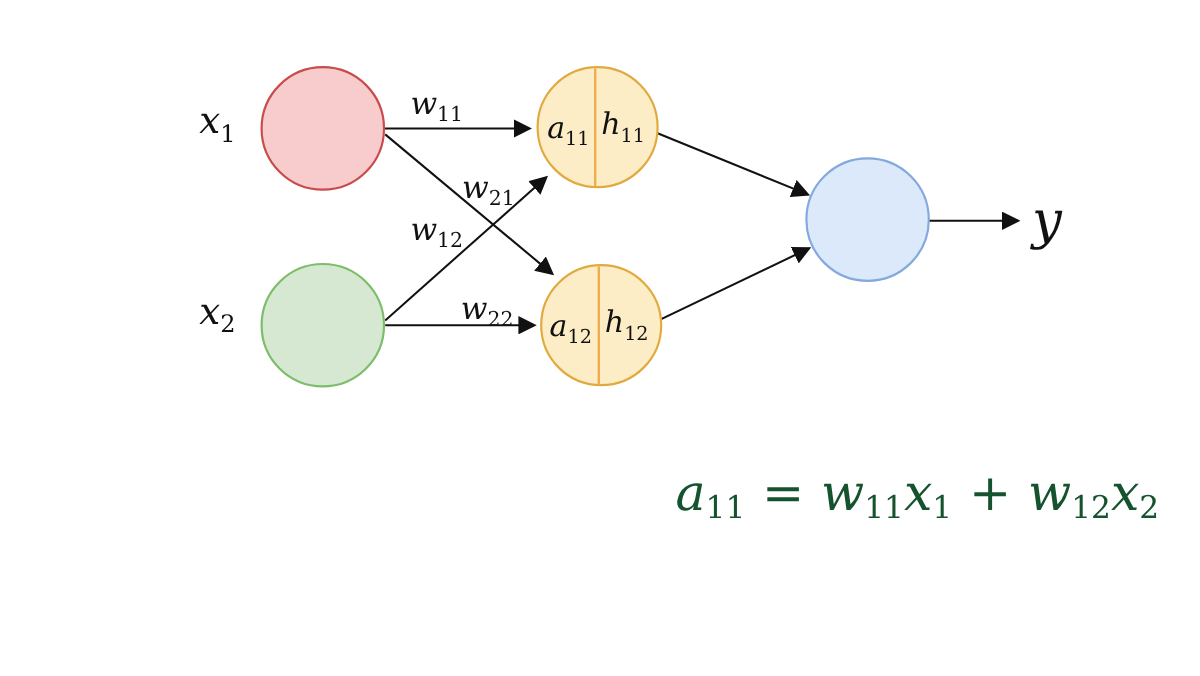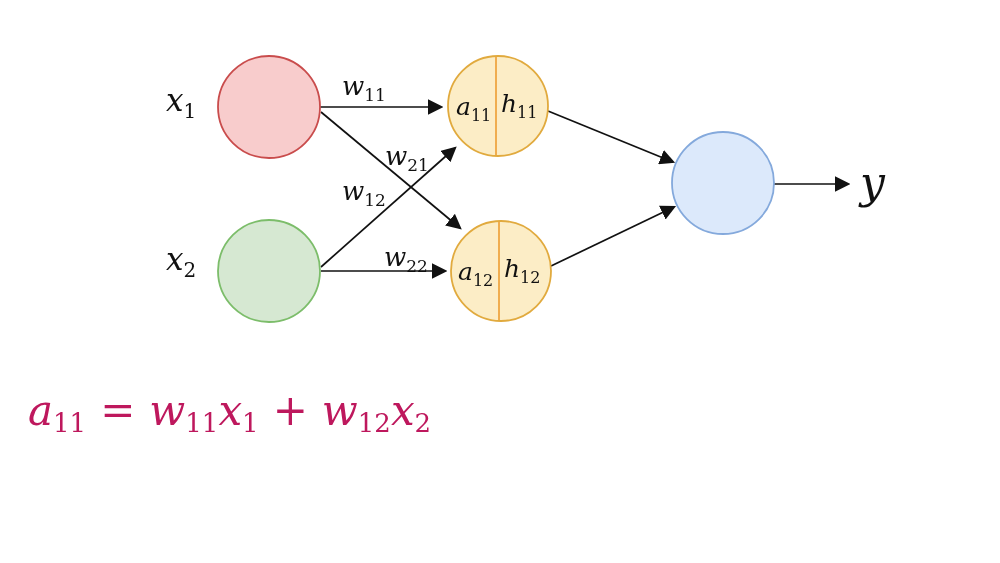--- a/index.html
+++ b/index.html
@@ -29,22 +29,22 @@
   svg text.lbl-md { font-size: 26px; }
   svg text.lbl-md .sub { font-size: 17px; }
   svg text.lbl-node { font-size: 25px; }
   svg text.lbl-node .sub { font-size: 16px; }
   svg text.lbl-y { font-size: 44px; }
   .equations {
     position: absolute;
     top: 370px;
     left: 0;
     width: 938px;
-    text-align: left;
-    color: #be185d;
+    text-align: right;
+    color: #14532d;
   }
   .equation {
     line-height: 82px;
     font-size: 42px;
     font-style: italic;
     white-space: nowrap;
   }
   .equation sub {
     font-style: normal;
     font-size: 26px;

